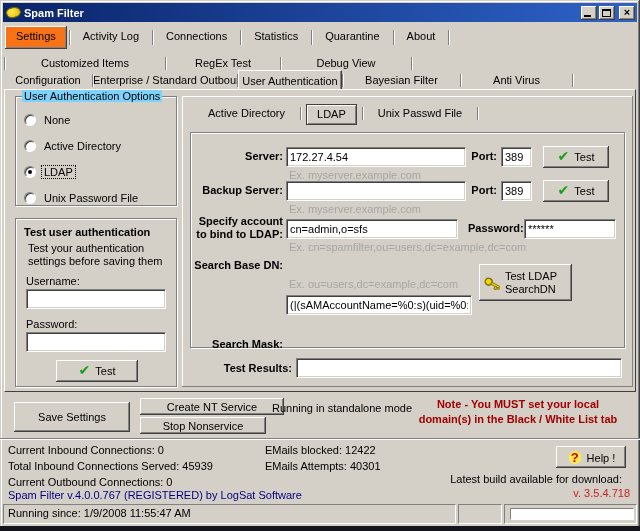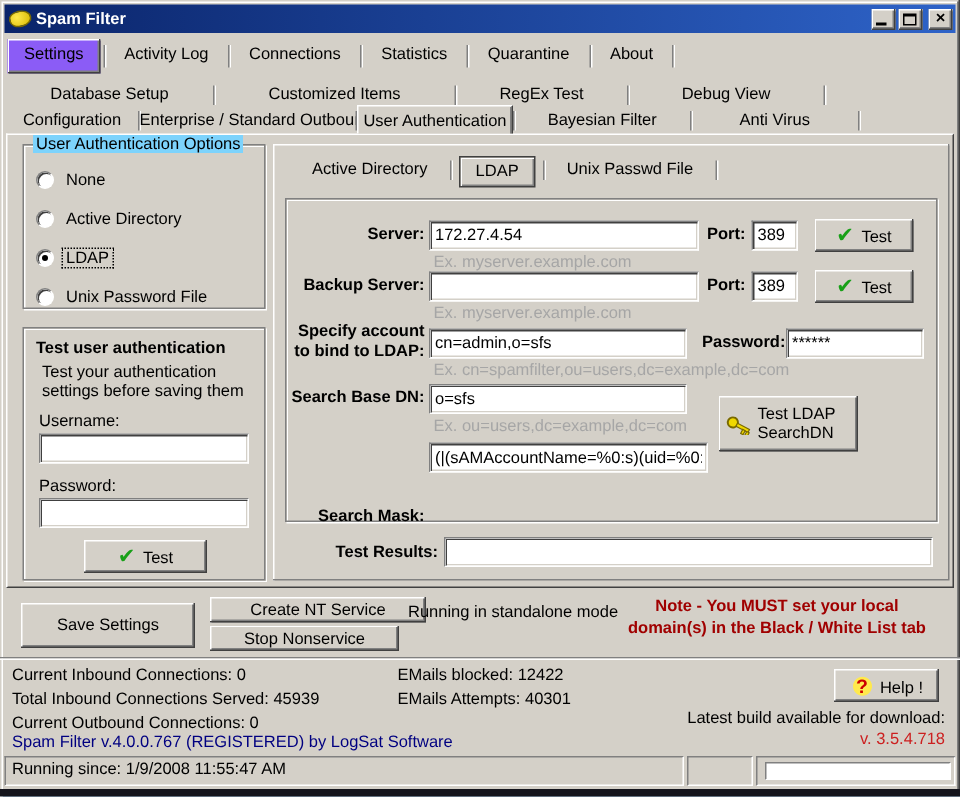--- a/index.html
+++ b/index.html
@@ -22,21 +22,21 @@
   .panel-raised{background:#d4d0c8;box-shadow:inset -1px -1px 0 #808080, inset 1px 1px 0 #fff;}
   .groove{border:1px solid #808080;box-shadow:inset 1px 1px 0 #fff, 1px 1px 0 #fff;}
   .field{background:#fff;border:1px solid;border-color:#808080 #fff #fff #808080;
     box-shadow:inset 1px 1px 0 #404040, inset -1px -1px 0 #d4d0c8;font-size:11px;padding:2px 3px;color:#000;outline:none;}
   button{cursor:default;}
   .btn{background:#d4d0c8;border:none;font-size:11px;color:#000;
     box-shadow:inset -1px -1px 0 #404040, inset 1px 1px 0 #fff, inset -2px -2px 0 #808080, inset 2px 2px 0 #d4d0c8;}
   
   .tabrow1{left:5px;top:26px;height:23px;display:flex;align-items:stretch;}
   .tab1{padding:4px 11px 0 11px;font-size:11px;white-space:nowrap;}
-  .tab1.sel{box-shadow:inset -1px -1px 0 #404040, inset 1px 1px 0 #fff, inset -2px -2px 0 #808080;background:#8b5cf6;}
+  .tab1.sel{box-shadow:inset -1px -1px 0 #404040, inset 1px 1px 0 #fff, inset -2px -2px 0 #808080;background:#f97316;}
   .vdiv{width:1px;background:#808080;box-shadow:1px 0 0 #fff;height:15px;margin:4px 2px 0 2px;flex:none;}
   .substrip{left:4px;top:55px;width:632px;}
   .striprow{display:flex;height:17px;align-items:stretch;}
   .tab2{font-size:11px;text-align:center;padding-top:2px;white-space:nowrap;overflow:hidden;flex:none;}
   .tab2.sel{position:relative;top:-2px;height:19px;padding-top:4px;background:#d4d0c8;z-index:3;
     border-left:1px solid #fff;border-top:1px solid #fff;border-right:1px solid #404040;
     box-shadow:inset -1px 0 0 #808080;}
   .vdiv2{width:1px;background:#808080;box-shadow:1px 0 0 #fff;height:13px;margin-top:2px;flex:none;}
   .strip-fill{flex:1;}
   
@@ -93,21 +93,20 @@
       <div class="tab1">Statistics</div>
       <span class="vdiv"></span>
       <div class="tab1">Quarantine</div>
       <span class="vdiv"></span>
       <div class="tab1">About</div>
       <span class="vdiv"></span>
     </div>
 
   <div class="abs substrip">
     <div class="striprow" id="subrow1">
-        <div class="tab2" style="width: 138px;">Database Setup</div>
         <span class="vdiv2"></span>
         <div class="tab2" style="width: 160px;">Customized Items</div>
         <span class="vdiv2"></span>
         <div class="tab2" style="width: 114px;">RegEx Test</div>
         <span class="vdiv2"></span>
         <div class="tab2" style="width: 130px;">Debug View</div>
         <span class="vdiv2"></span>
         <div class="strip-fill"></div>
       </div>
     <div class="striprow" id="subrow2">
@@ -185,21 +184,20 @@
         <button class="btn" style="position:absolute;left:352px;top:47px;width:66px;height:22px;"><span class="check">✔</span><span>Test</span></button>
         <div class="hint" style="position:absolute;left:98px;top:70px;">Ex. myserver.example.com</div>
 
         <div class="rlabel" style="left:0;top:82px;width:92px;line-height:13px;"><span>Specify account</span><br><span>to bind to LDAP:</span></div>
         <input class="field" style="position: absolute; left: 95px; top: 86px; width: 172px; height: 20px;" value="cn=admin,o=sfs">
         <div class="rlabel" style="left:277px;top:89px;width:52px;">Password:</div>
         <input class="field" style="position: absolute; left: 333px; top: 86px; width: 92px; height: 20px;" value="******">
         <div class="hint" style="position:absolute;left:98px;top:108px;">Ex. cn=spamfilter,ou=users,dc=example,dc=com</div>
 
         <div class="rlabel" style="left:0;top:126px;width:92px;">Search Base DN:</div>
-        <input class="field" style="position: absolute; left: 95px; top: 123px; width: 172px; height: 20px;" value="o=sfs">
         <div class="hint" style="position:absolute;left:98px;top:145px;">Ex. ou=users,dc=example,dc=com</div>
         <button class="btn" style="position:absolute;left:288px;top:131px;width:93px;height:37px;text-align:left;padding-left:4px;">
           <svg width="19" height="15" viewBox="0 0 19 15" style="vertical-align:middle;margin-right:3px;">
             <g transform="rotate(28 6 8)">
               <circle cx="5" cy="7" r="3.4" fill="#f0d800" stroke="#7a6a00" stroke-width="1.3"></circle>
               <rect x="8" y="6" width="9" height="2.2" fill="#f0d800" stroke="#7a6a00" stroke-width="0.8"></rect>
               <rect x="13" y="8" width="1.8" height="3" fill="#f0d800" stroke="#7a6a00" stroke-width="0.8"></rect>
               <rect x="16" y="8" width="1.8" height="4" fill="#f0d800" stroke="#7a6a00" stroke-width="0.8"></rect>
             </g>
           </svg><span style="display:inline-block;vertical-align:middle;line-height:13px;"><span>Test LDAP</span><br><span>SearchDN</span></span>
@@ -228,21 +226,21 @@
   <div class="abs" id="stats-col1" style="left:8px;top:442px;">
       <div class="stat-line">Current Inbound Connections: 0</div>
       <div class="stat-line">Total Inbound Connections Served: 45939</div>
       <div class="stat-line">Current Outbound Connections: 0</div>
     </div>
   <div class="abs" id="stats-col2" style="left:265px;top:442px;">
       <div class="stat-line">EMails blocked: 12422</div>
       <div class="stat-line">EMails Attempts: 40301</div>
     </div>
   <button class="btn abs" style="left:556px;top:446px;width:70px;height:22px;"><span class="qicon">?</span><span>Help !</span></button>
-  <div class="abs txt" style="right:10px;top:473px;">Latest build available for download:</div>
+  <div class="abs txt" style="right:18px;top:473px;">Latest build available for download:</div>
   <div class="abs txt" style="right:10px;top:487px;color:#cc2020;">v. 3.5.4.718</div>
   <div class="abs txt" style="left:8px;top:489px;color:#000080;">Spam Filter v.4.0.0.767 (REGISTERED) by LogSat Software</div>
 
   <div class="abs statusbar">
     <div class="sb-panel" style="flex:1;">Running since: 1/9/2008 11:55:47 AM</div>
     <div class="sb-panel" style="width:44px;"></div>
     <div class="sb-panel" style="width:133px;position:relative;">
       <div style="position:absolute;left:5px;top:3px;right:2px;bottom:3px;background:#fff;border:1px solid;border-color:#808080 #fff #fff #808080;"></div>
     </div>
   </div>

